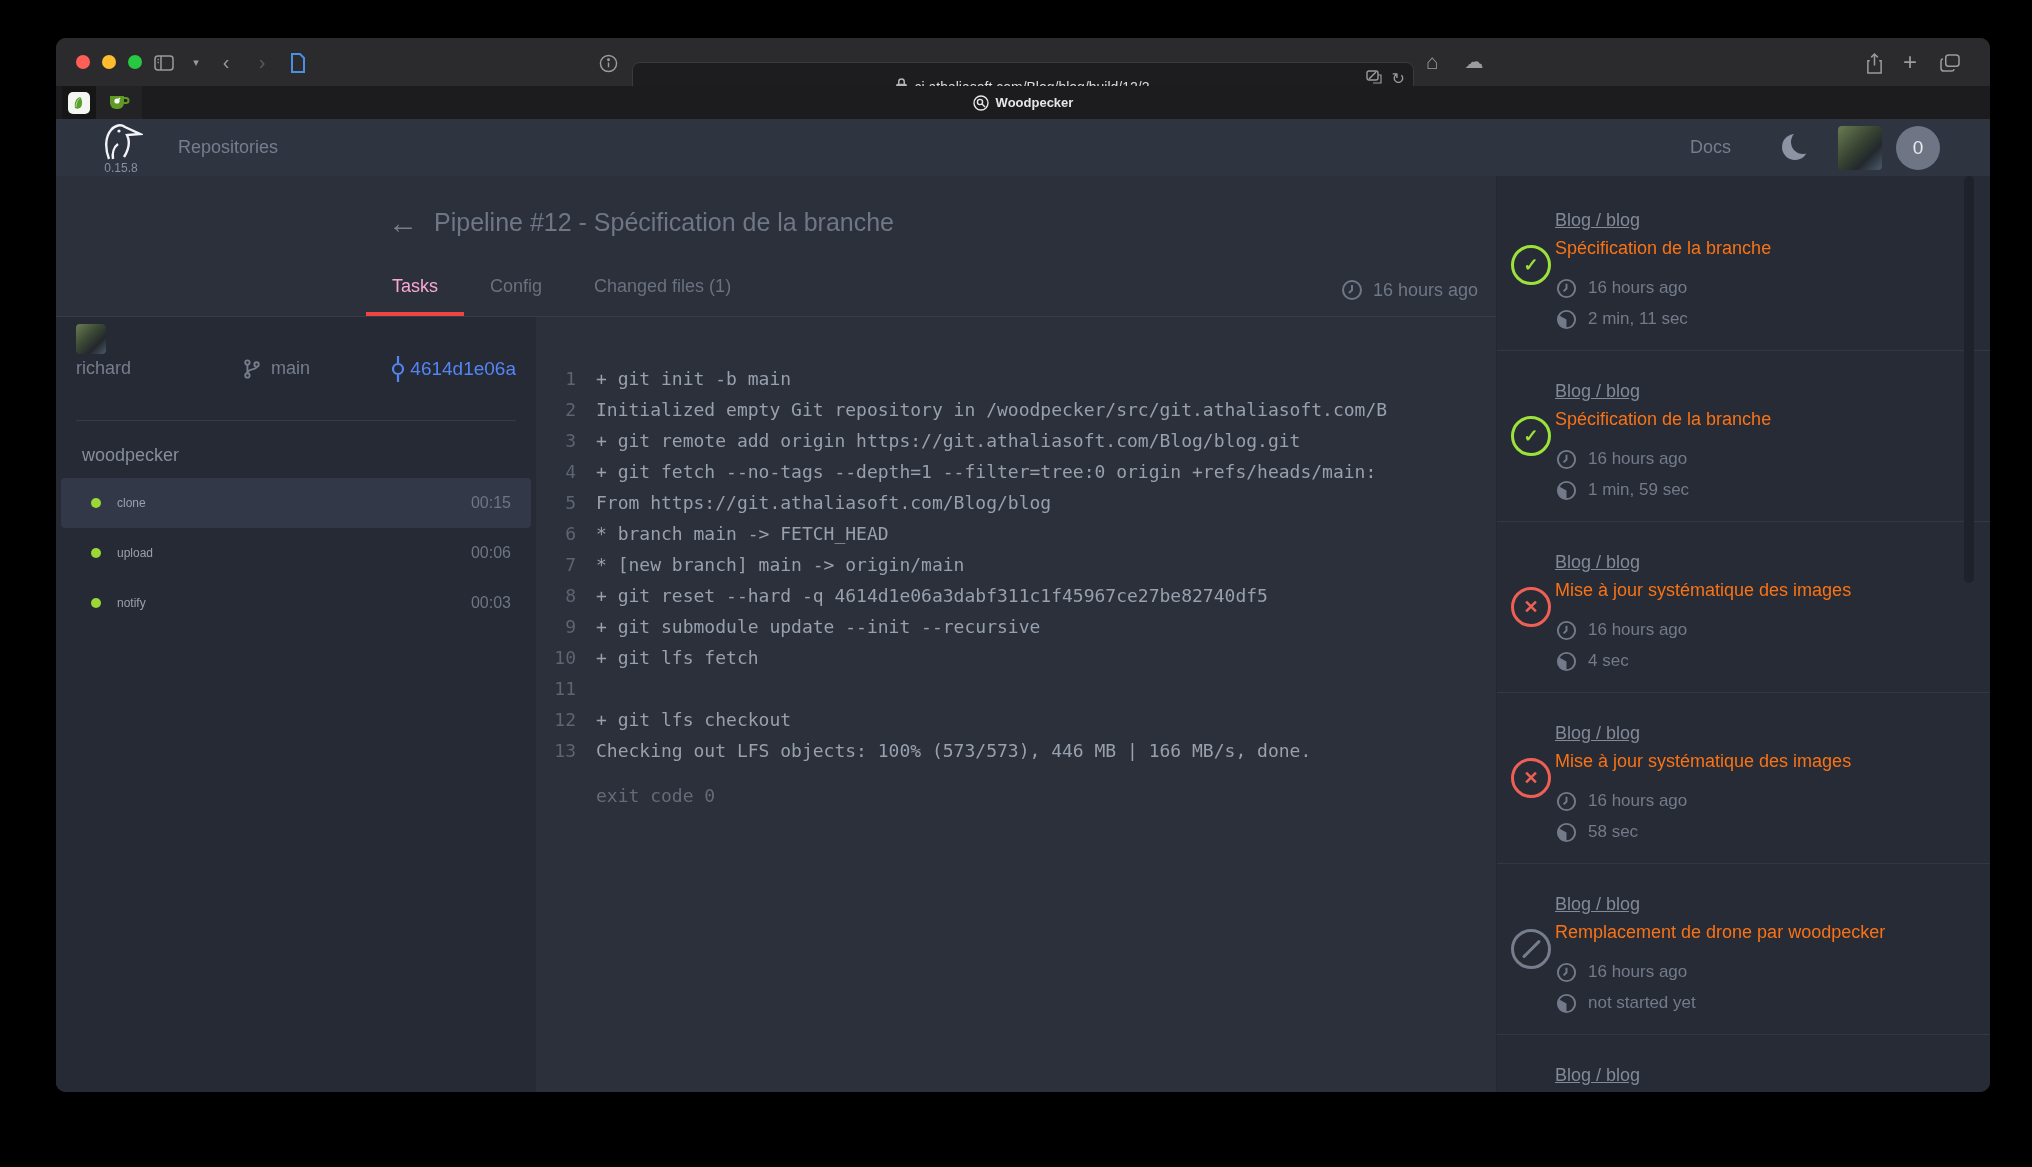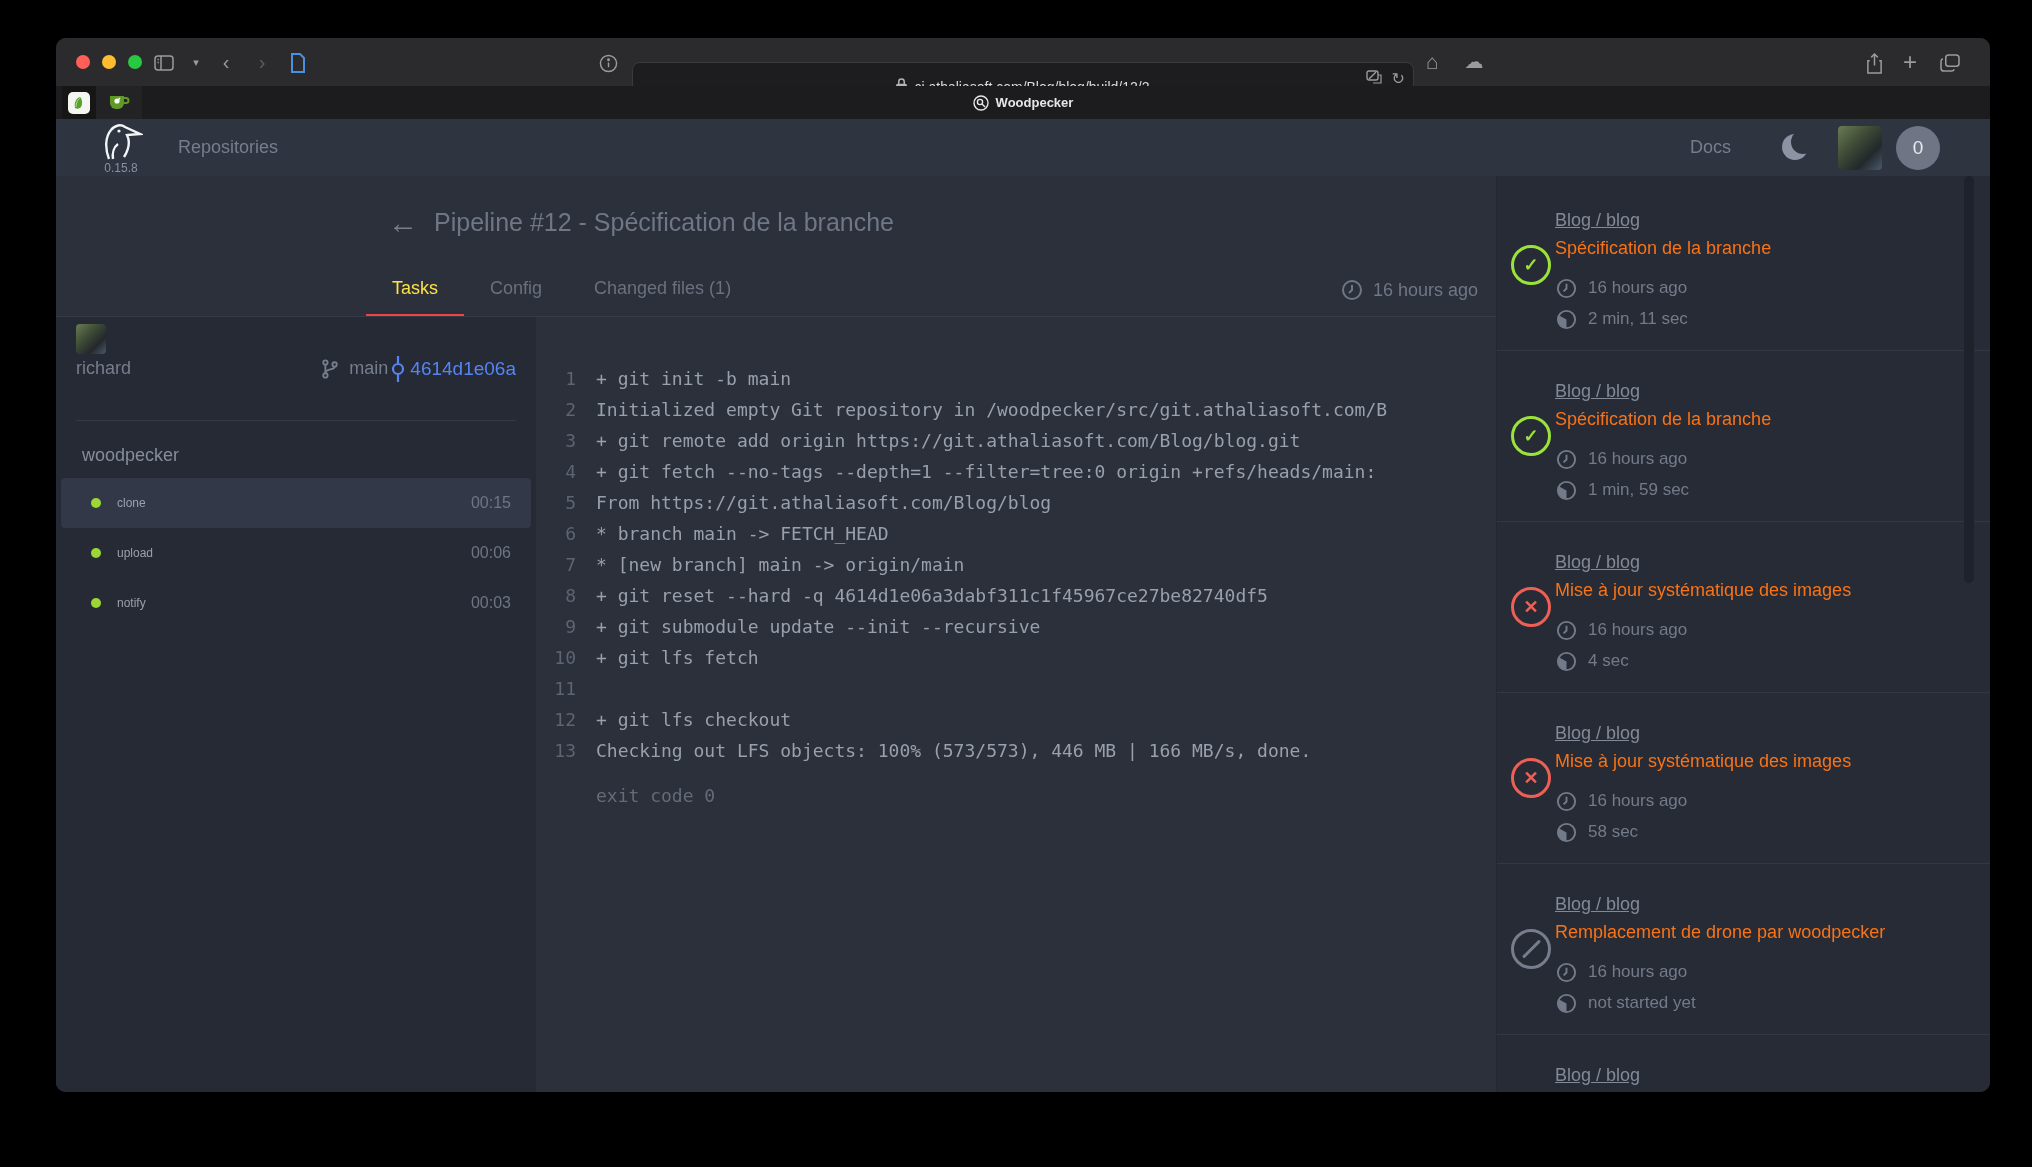--- a/index.html
+++ b/index.html
@@ -45,33 +45,33 @@
                background:#6e7585;color:#e8eaee;font-size:19px;display:flex;align-items:center;justify-content:center;}
 
   
   .app-body{flex:1;display:flex;min-height:0;}
   .main-col{width:1440px;flex:none;display:flex;flex-direction:column;background:#2b303b;}
   .pipeline-header{height:140px;flex:none;position:relative;border-bottom:1px solid #353b48;}
   .back-arrow{position:absolute;left:332px;top:30px;font-size:30px;color:#767e8d;cursor:pointer;}
   .pipeline-title{position:absolute;left:378px;top:32px;font-size:25px;color:#6f7786;}
   .tabs-row{position:absolute;left:310px;bottom:0;display:flex;}
   .tab{padding:0 26px;height:46px;line-height:40px;font-size:18px;color:#69707e;cursor:pointer;}
-  .tab.active{color:#fde047;border-bottom:2px solid #ef4444;}
+  .tab.active{color:#f9a8d4;border-bottom:4px solid #ef4444;}
   .created-at{position:absolute;right:18px;bottom:14px;display:flex;align-items:center;gap:9px;
               color:#6f7786;font-size:18px;}
   .main-row{flex:1;display:flex;min-height:0;}
 
   
   .left-sidebar{width:480px;flex:none;background:#262a34;display:flex;flex-direction:column;}
   .build-meta{height:103px;flex:none;display:flex;align-items:center;padding:0 20px;position:relative;}
   .meta-divider{height:1px;background:#343b49;margin:0 20px;}
   .meta-user{display:flex;align-items:center;gap:10px;width:165px;}
   .meta-avatar{width:30px;height:30px;}
   .meta-label{font-size:18px;color:#767e8d;}
-  .meta-branch{display:flex;align-items:center;gap:8px;flex:1;justify-content:flex-end;}
+  .meta-branch{display:flex;align-items:center;gap:8px;flex:1;}
   .meta-commit{display:flex;align-items:center;gap:2px;margin-left:auto;text-align:right;}
   .commit-link{font-size:19px;color:#5585f5;cursor:pointer;}
   .workflow-name{font-size:18px;color:#868d9a;padding:24px 0 12px 26px;}
   .step-row{height:50px;margin:0 5px;border-radius:4px;display:flex;align-items:center;
             padding:0 20px 0 30px;cursor:pointer;}
   .step-row.active{background:#323848;}
   .step-dot{width:10px;height:10px;border-radius:50%;background:#9bd735;margin-right:16px;flex:none;}
   .step-name{font-size:12px;color:#9aa0ab;}
   .step-time{margin-left:auto;font-size:16px;color:#6e7584;}
 

